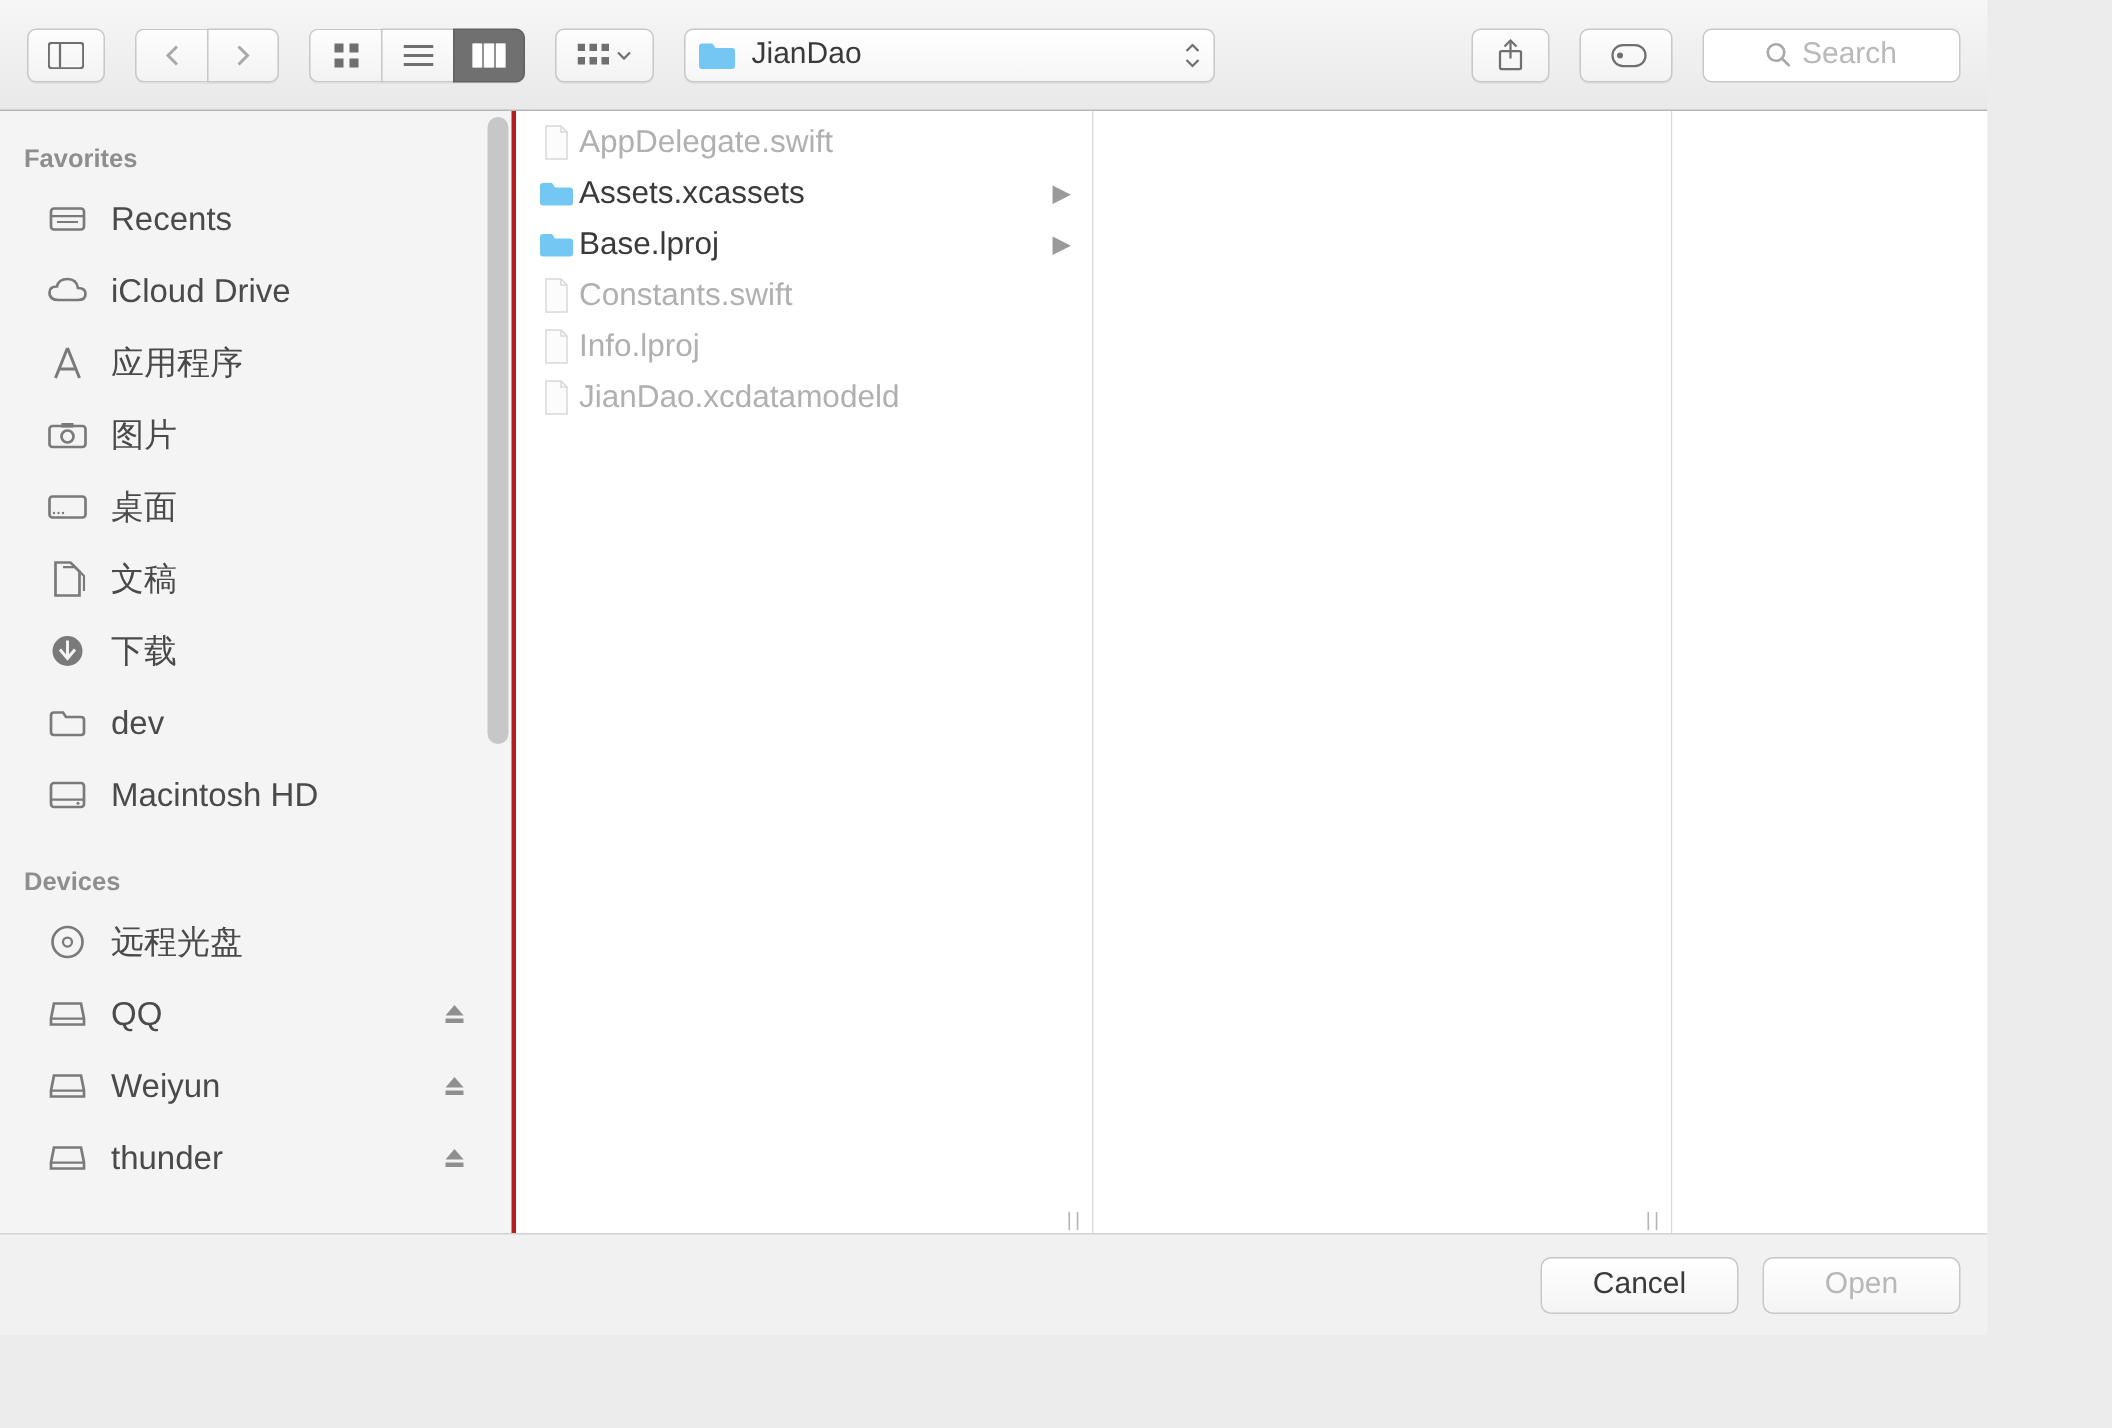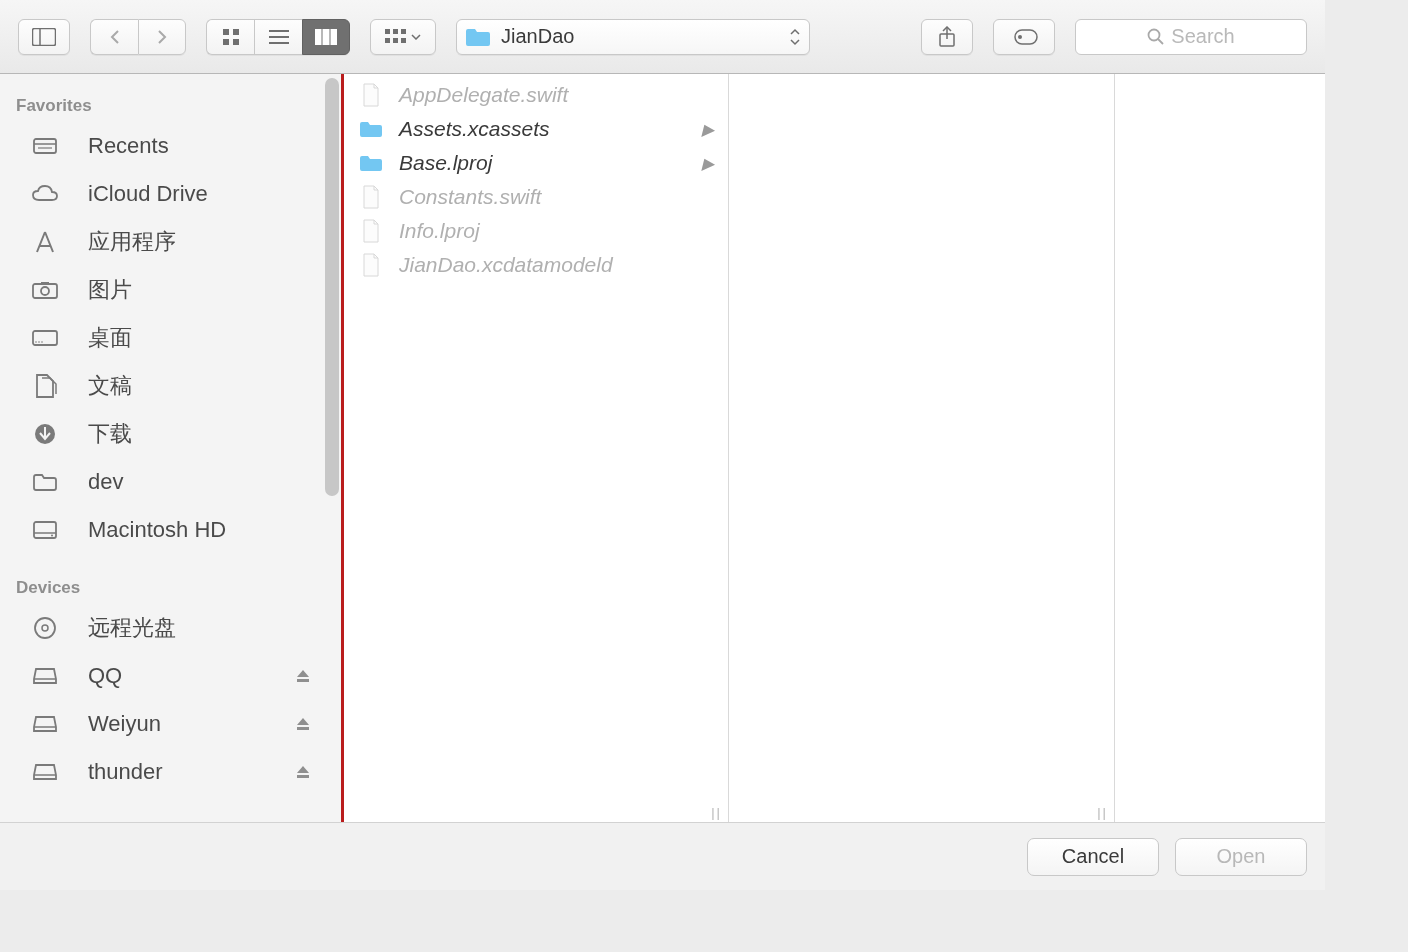--- a/index.html
+++ b/index.html
@@ -50,21 +50,21 @@
   border-radius: 6px;
   display:flex; align-items:center;
   padding: 0 8px;
   gap: 10px;
   box-shadow: 0 1px 0 rgba(0,0,0,0.05);
 }
 .path-popup .folder-ic { color:#6ec6f5; }
 .path-popup .label { flex:1; font-size: 20px; color:#3a3a3a;}
 .spacer { flex:1; }
 .search-field {
-  height: 36px; width: 232px;
+  height: 36px; width: 172px;
   background: #fff;
   border:1px solid #c8c8c8;
   border-radius: 6px;
   display:flex; align-items:center; justify-content:center; gap:6px;
   color:#b9b9b9; font-size:20px;
 }
 
 
 .body {
   display:flex;
@@ -78,21 +78,21 @@
   position: relative;
   padding-top: 16px;
   overflow: hidden;
 }
 .sidebar-scroll { position:absolute; right:2px; top:4px; width:14px; height:418px; background:#c7c7c7; border-radius:7px;}
 .sb-section-title { font-size:17px; color:#8e8e8e; font-weight:600; padding: 6px 16px 6px 16px;}
 .sb-item {
   display:flex; align-items:center;
   height: 48px;
   padding-left: 30px;
-  gap: 28px;
+  gap: 14px;
   font-size: 22px;
   color: #4a4a4a;
 }
 .sb-item .ic { width:30px; height:30px; display:flex; align-items:center; justify-content:center; color:#7a7a7a;}
 .sb-item .eject { margin-left:auto; margin-right:30px; color:#8f8f8f;}
 
 .column {
   width: 385px;
   border-right: 1px solid #d9d9d9;
   background:#fff;
@@ -100,22 +100,21 @@
 }
 .column .handle {
   position:absolute; bottom:2px; right:6px; color:#b5b5b5; font-size:13px; letter-spacing:2px;
 }
 .file-row {
   display:flex; align-items:center;
   height: 34px;
   padding: 0 14px;
   font-size: 21px;
   color: #3a3a3a;
-  gap: 15px;
-  font-style: italic;
+  gap: 2px;
 }
 .file-row.dim { color:#b0b0b0; }
 .file-row .fic { width:26px; height:26px; display:flex; align-items:center; justify-content:center; }
 .file-row .chev { margin-left:auto; color:#9a9a9a; font-size:16px;}
 
 
 .footer {
   height: 68px;
   background: #f1f1f1;
   border-top: 1px solid #d2d2d2;

